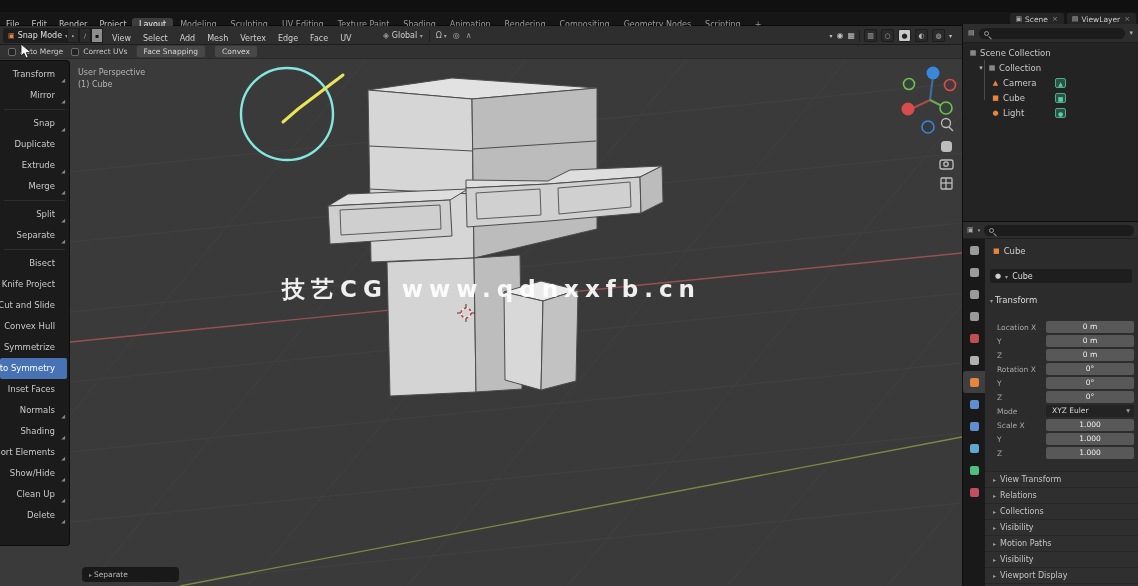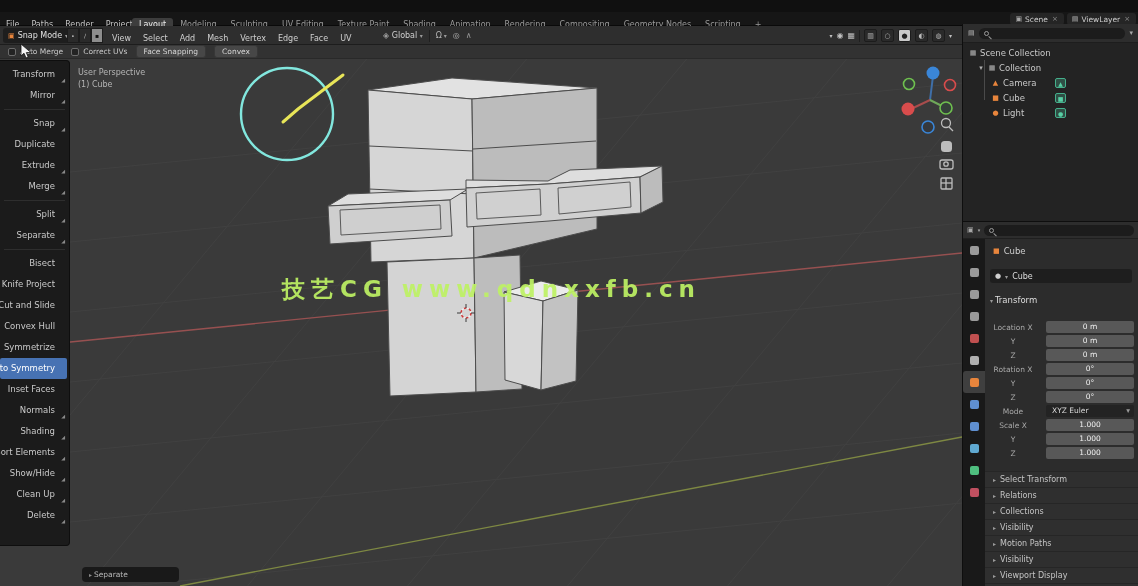--- a/index.html
+++ b/index.html
@@ -52,21 +52,21 @@
                   border-bottom:1px solid #292929; display:flex; align-items:center; gap:8px; padding-left:8px; }
   .ts-toggle { display:flex; align-items:center; gap:4px; font-size:7.5px; color:#c8c8c8; }
   .checkbox { width:8px; height:8px; background:#232323; border:1px solid #6c6c6c; border-radius:2px; }
   .ts-btn { background:#474747; border:1px solid #373737; border-radius:3px; font-size:7.5px; color:#d6d6d6;
             padding:1px 7px; }
 
   
   #viewport { position:absolute; left:0; top:59px; width:962px; height:527px; background:#3a3a3a; overflow:hidden; }
   #scene-svg { position:absolute; left:0; top:0; }
   #vp-info { position:absolute; left:78px; top:8px; font-size:8px; color:#b4b4b4; line-height:12px; }
-  #watermark { position:absolute; left:282px; top:215px; font-size:23px; font-weight:bold; color:#bef264;
+  #watermark { position:absolute; left:282px; top:215px; font-size:23px; font-weight:bold; color:#ffffff;
                letter-spacing:6px; white-space:nowrap; opacity:.92; }
   #operator-box { position:absolute; left:82px; top:508px; width:97px; height:15px; background:#191919;
                   border-radius:4px; font-size:7.5px; color:#b9b9b9; line-height:15px; padding-left:7px; }
 
   
   #ctxmenu { position:absolute; left:0; top:1px; width:70px; height:486px; background:#1b1b1b;
              border:1px solid #0e0e0e; border-left:none; border-radius:0 4px 4px 0; padding:3px 0; overflow:hidden; }
   .ctx-item { position:relative; height:21px; margin:0 2px 0 0; border-radius:2px; overflow:hidden; }
   .ctx-item .lbl { position:absolute; right:12px; top:0; line-height:21px; font-size:8.5px; color:#c9c9c9;
                    white-space:nowrap; }
@@ -104,41 +104,41 @@
   .ptab.active { background:#3f3f3f; border-radius:3px 0 0 3px; }
   .ptab .dot { width:9px; height:9px; border-radius:2px; }
   #prop-content { position:absolute; left:22px; top:17px; width:154px; height:347px; }
   #breadcrumb { position:absolute; left:8px; top:7px; display:flex; align-items:center; gap:4px;
                 font-size:8.5px; color:#cfcfcf; }
   #namebar { position:absolute; left:5px; top:30px; width:142px; height:14px; background:#1e1e1e;
              border-radius:3px; display:flex; align-items:center; gap:4px; padding:0 5px; font-size:8px; color:#ddd; }
   #transform-hdr { position:absolute; left:5px; top:56px; font-size:8.5px; color:#dedede; }
   #fields { position:absolute; left:0; top:82px; width:154px; }
   .frow { height:13px; margin-bottom:1px; position:relative; }
-  .frow .flabel { position:absolute; left:0; top:0; width:56px; text-align:center; font-size:7.5px;
+  .frow .flabel { position:absolute; left:12px; top:0; width:56px; text-align:left; font-size:7.5px;
                   color:#a8a8a8; line-height:13px; }
   .frow .fval { position:absolute; left:61px; top:0; width:88px; height:12px; background:#585858;
                 border-radius:2px; font-size:7.5px; color:#f2f2f2; text-align:center; line-height:12px; }
   .frow .fval.drop { background:#232323; text-align:left; padding-left:6px; color:#d8d8d8; }
   .frow .fval.drop .dd { position:absolute; right:4px; top:0; color:#9a9a9a; }
   #panels { position:absolute; left:0; top:232px; width:154px; }
   .panel-row { height:16px; background:#2f2f2f; border-top:1px solid #262626; font-size:8px; color:#c5c5c5;
                line-height:16px; padding-left:8px; }
   .panel-row .caret { color:#9a9a9a; font-size:6px; margin-right:4px; }
 
   #cursor { position:absolute; left:20px; top:44px; z-index:50; pointer-events:none; }
 </style>
 </head>
 <body>
 
 <div id="stage">
 
 
   <div id="menubar">
-    <span id="menubar-menus"><span class="menu-item">File</span><span class="menu-item">Paths</span><span class="menu-item">Render</span><span class="menu-item">Project</span><span class="menu-item">Help</span></span>
+    <span id="menubar-menus"><span class="menu-item">File</span><span class="menu-item">Edit</span><span class="menu-item">Render</span><span class="menu-item">Project</span><span class="menu-item">Help</span></span>
     <span id="tabstrip"><span class="ws-tab active">Layout</span><span class="ws-tab">Modeling</span><span class="ws-tab">Sculpting</span><span class="ws-tab">UV Editing</span><span class="ws-tab">Texture Paint</span><span class="ws-tab">Shading</span><span class="ws-tab">Animation</span><span class="ws-tab">Rendering</span><span class="ws-tab">Compositing</span><span class="ws-tab">Geometry Nodes</span><span class="ws-tab">Scripting</span><span class="ws-tab">+</span></span>
     <div id="topbar-right">
       <div class="pill">
         <span class="tiny-icon">▣</span>
         <span>Scene</span>
         <span class="tiny-x">×</span>
       </div>
       <div class="pill">
         <span class="tiny-icon">▤</span>
         <span>ViewLayer</span>
@@ -519,21 +519,21 @@
           <div class="frow">
             <span class="flabel">Y</span>
             <span class="fval">1.000</span>
           </div>
           <div class="frow">
             <span class="flabel">Z</span>
             <span class="fval">1.000</span>
           </div>
         </div>
       <div id="panels">
-          <div class="panel-row"><span class="caret">▸</span><span>Select Transform</span></div>
+          <div class="panel-row"><span class="caret">▸</span><span>View Transform</span></div>
           <div class="panel-row"><span class="caret">▸</span><span>Relations</span></div>
           <div class="panel-row"><span class="caret">▸</span><span>Collections</span></div>
           <div class="panel-row"><span class="caret">▸</span><span>Visibility</span></div>
           <div class="panel-row"><span class="caret">▸</span><span>Motion Paths</span></div>
           <div class="panel-row"><span class="caret">▸</span><span>Visibility</span></div>
           <div class="panel-row"><span class="caret">▸</span><span>Viewport Display</span></div>
           <div class="panel-row"></div>
         </div>
     </div>
   </div>

